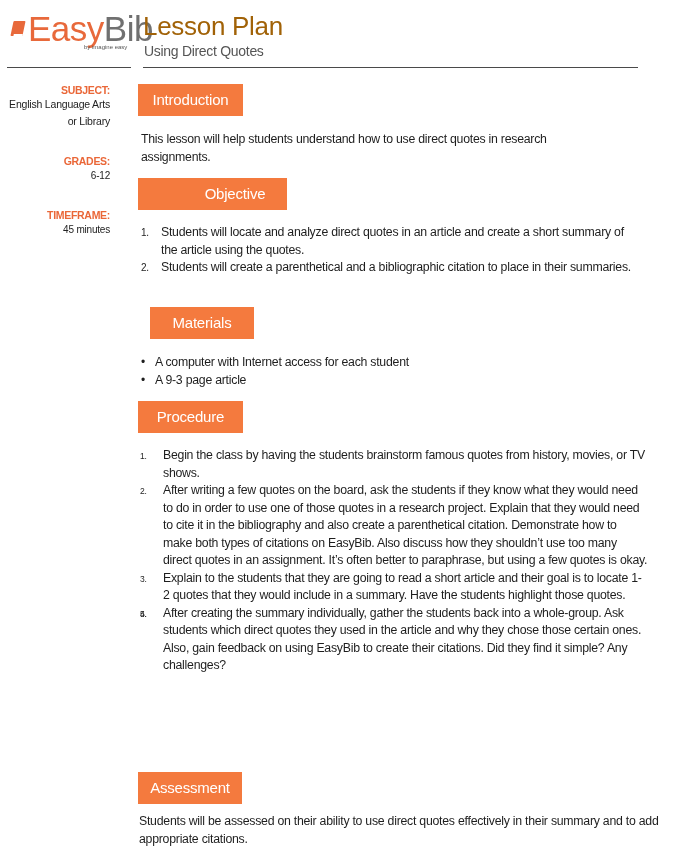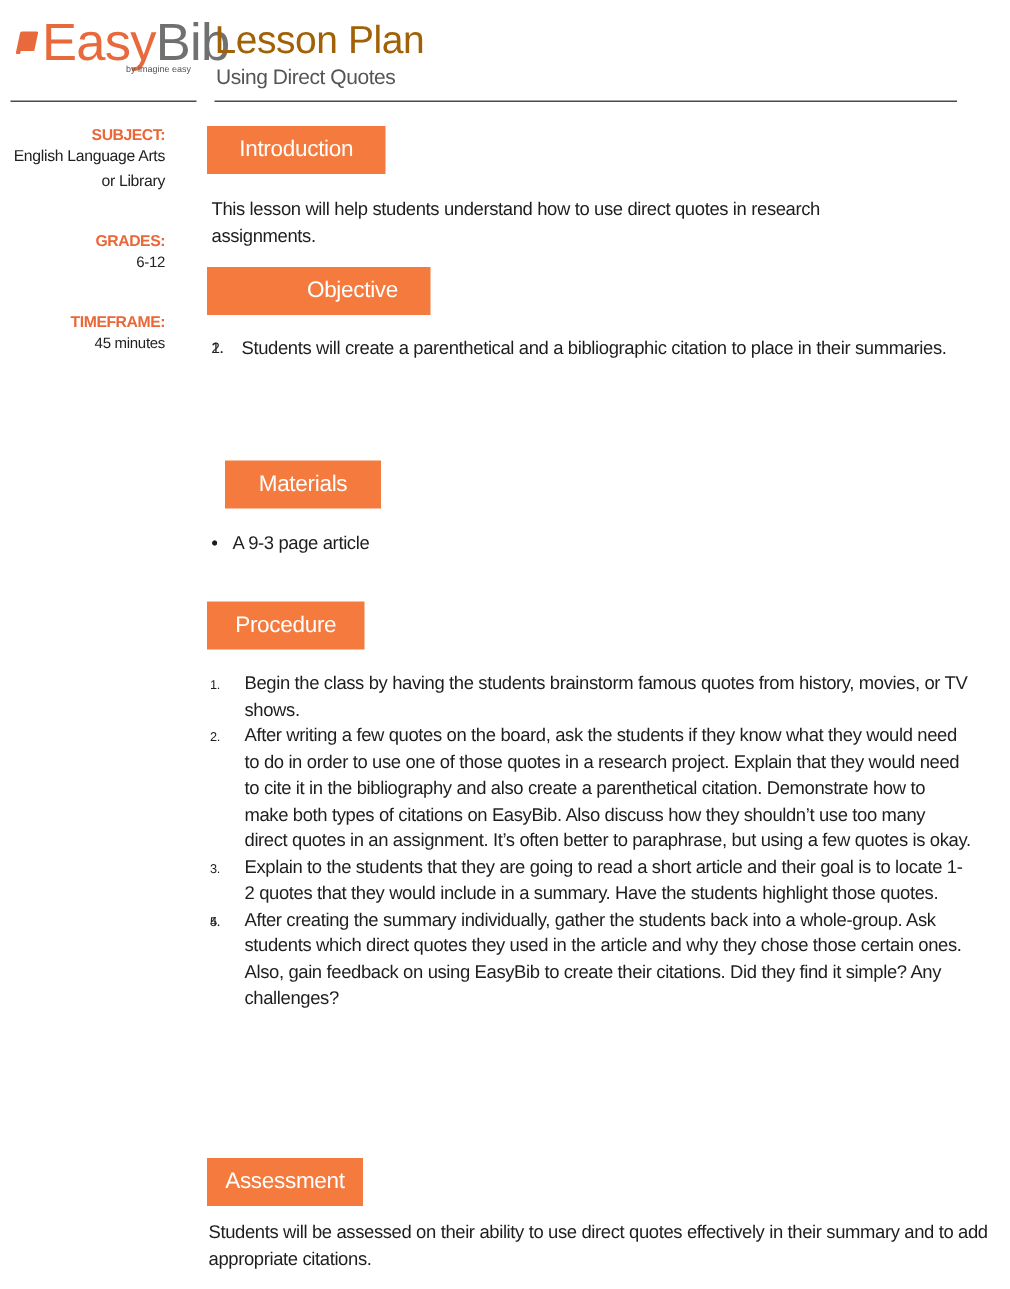--- a/index.html
+++ b/index.html
@@ -88,32 +88,32 @@
   <div class="side-block" style="top:71px;">
     <div class="side-label">GRADES:</div>
     <div class="side-value" style="font-size:10px;">6-12</div>
   </div>
   <div class="side-block" style="top:125px;">
     <div class="side-label">TIMEFRAME:</div>
     <div class="side-value" style="font-size:10px;">45 minutes</div>
   </div>
 </div>
 
-<div class="section-head" style="top:84px; width:119px;">Introduction</div>
+<div class="section-head" style="top:84px; width:105px;">Introduction</div>
 <div class="para" style="top:131px; width:440px;">This lesson will help students understand how to use direct quotes in research assignments.</div>
 
 <div class="section-head" style="top:178px; width:104px;padding-left:45px;">Objective</div>
 <ol class="list obj" style="left:141px; top:224px; width:500px;">
-  <li><span class="num">1.</span></li>
+  <li><span class="num">1.</span><span>Students will locate and analyze direct quotes in an article and create a short summary of the article using the quotes.</span></li>
   <li><span class="num">2.</span><span>Students will create a parenthetical and a bibliographic citation to place in their summaries.</span></li>
 </ol>
 
 <div class="section-head" style="top:307px; width:104px;margin-left:12px;">Materials</div>
 <ul class="list mat" style="left:138px; top:354px; width:500px;">
-  <li><span class="dot">•</span></li>
+  <li><span class="dot">•</span><span>A computer with Internet access for each student</span></li>
   <li><span class="dot">•</span><span> A 9-3 page article</span></li>
 </ul>
 
 <div class="section-head" style="top:401px; width:105px;">Procedure</div>
 <ol class="list proc" style="left:140px; top:447px; width:508px;">
   <li><span class="num">1.</span><span>Begin the class by having the students brainstorm famous quotes from history, movies, or TV shows.</span></li>
   <li><span class="num">2.</span><span>After writing a few quotes on the board, ask the students if they know what they would need to do in order to use one of those quotes in a research project. Explain that they would need to cite it in the bibliography and also create a parenthetical citation. Demonstrate how to make both types of citations on EasyBib. Also discuss how they shouldn’t use too many direct quotes in an assignment. It’s often better to paraphrase, but using a few quotes is okay.</span></li>
   <li><span class="num">3.</span><span>Explain to the students that they are going to read a short article and their goal is to locate 1-2 quotes that they would include in a summary. Have the students highlight those quotes.</span></li>
   <li><span class="num">4.</span></li>
   <li><span class="num">5.</span><span>After creating the summary individually, gather the students back into a whole-group. Ask students which direct quotes they used in the article and why they chose those certain ones. Also, gain feedback on using EasyBib to create their citations. Did they find it simple? Any challenges?</span></li>

